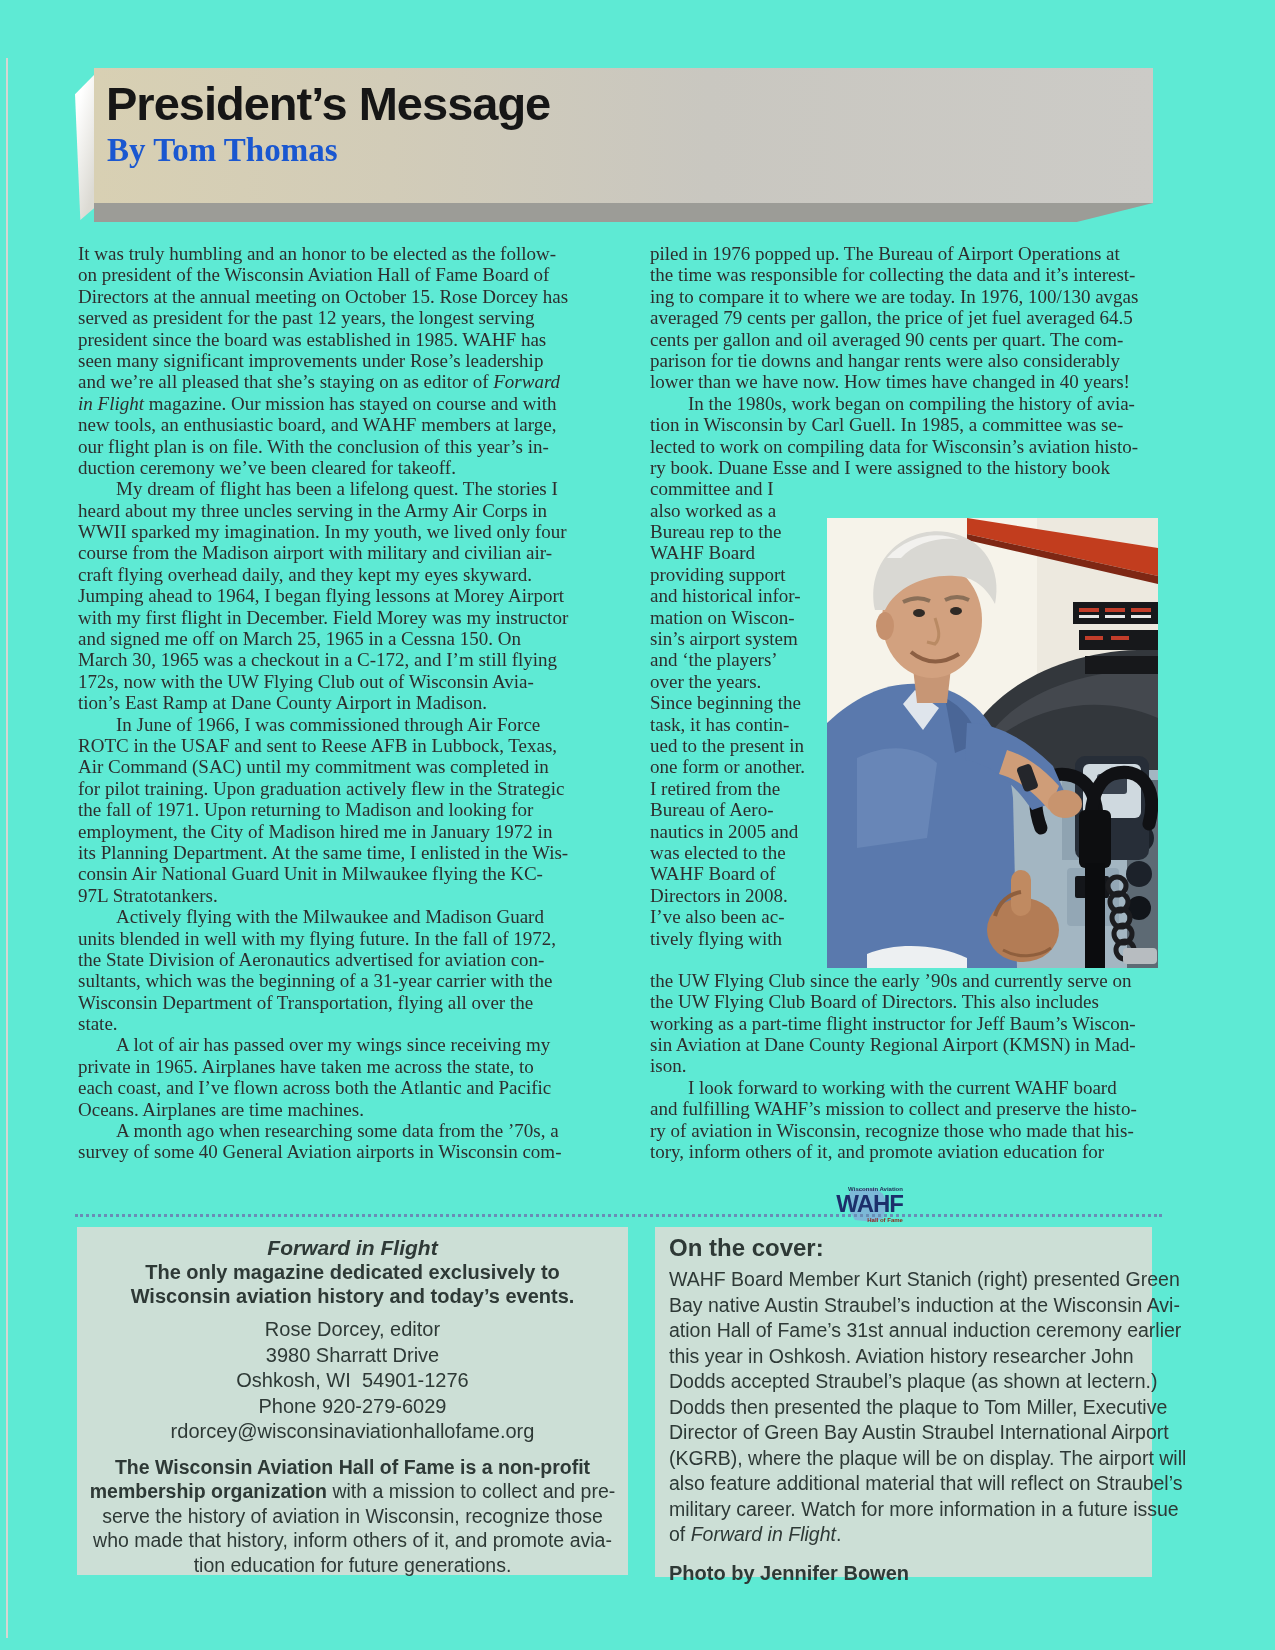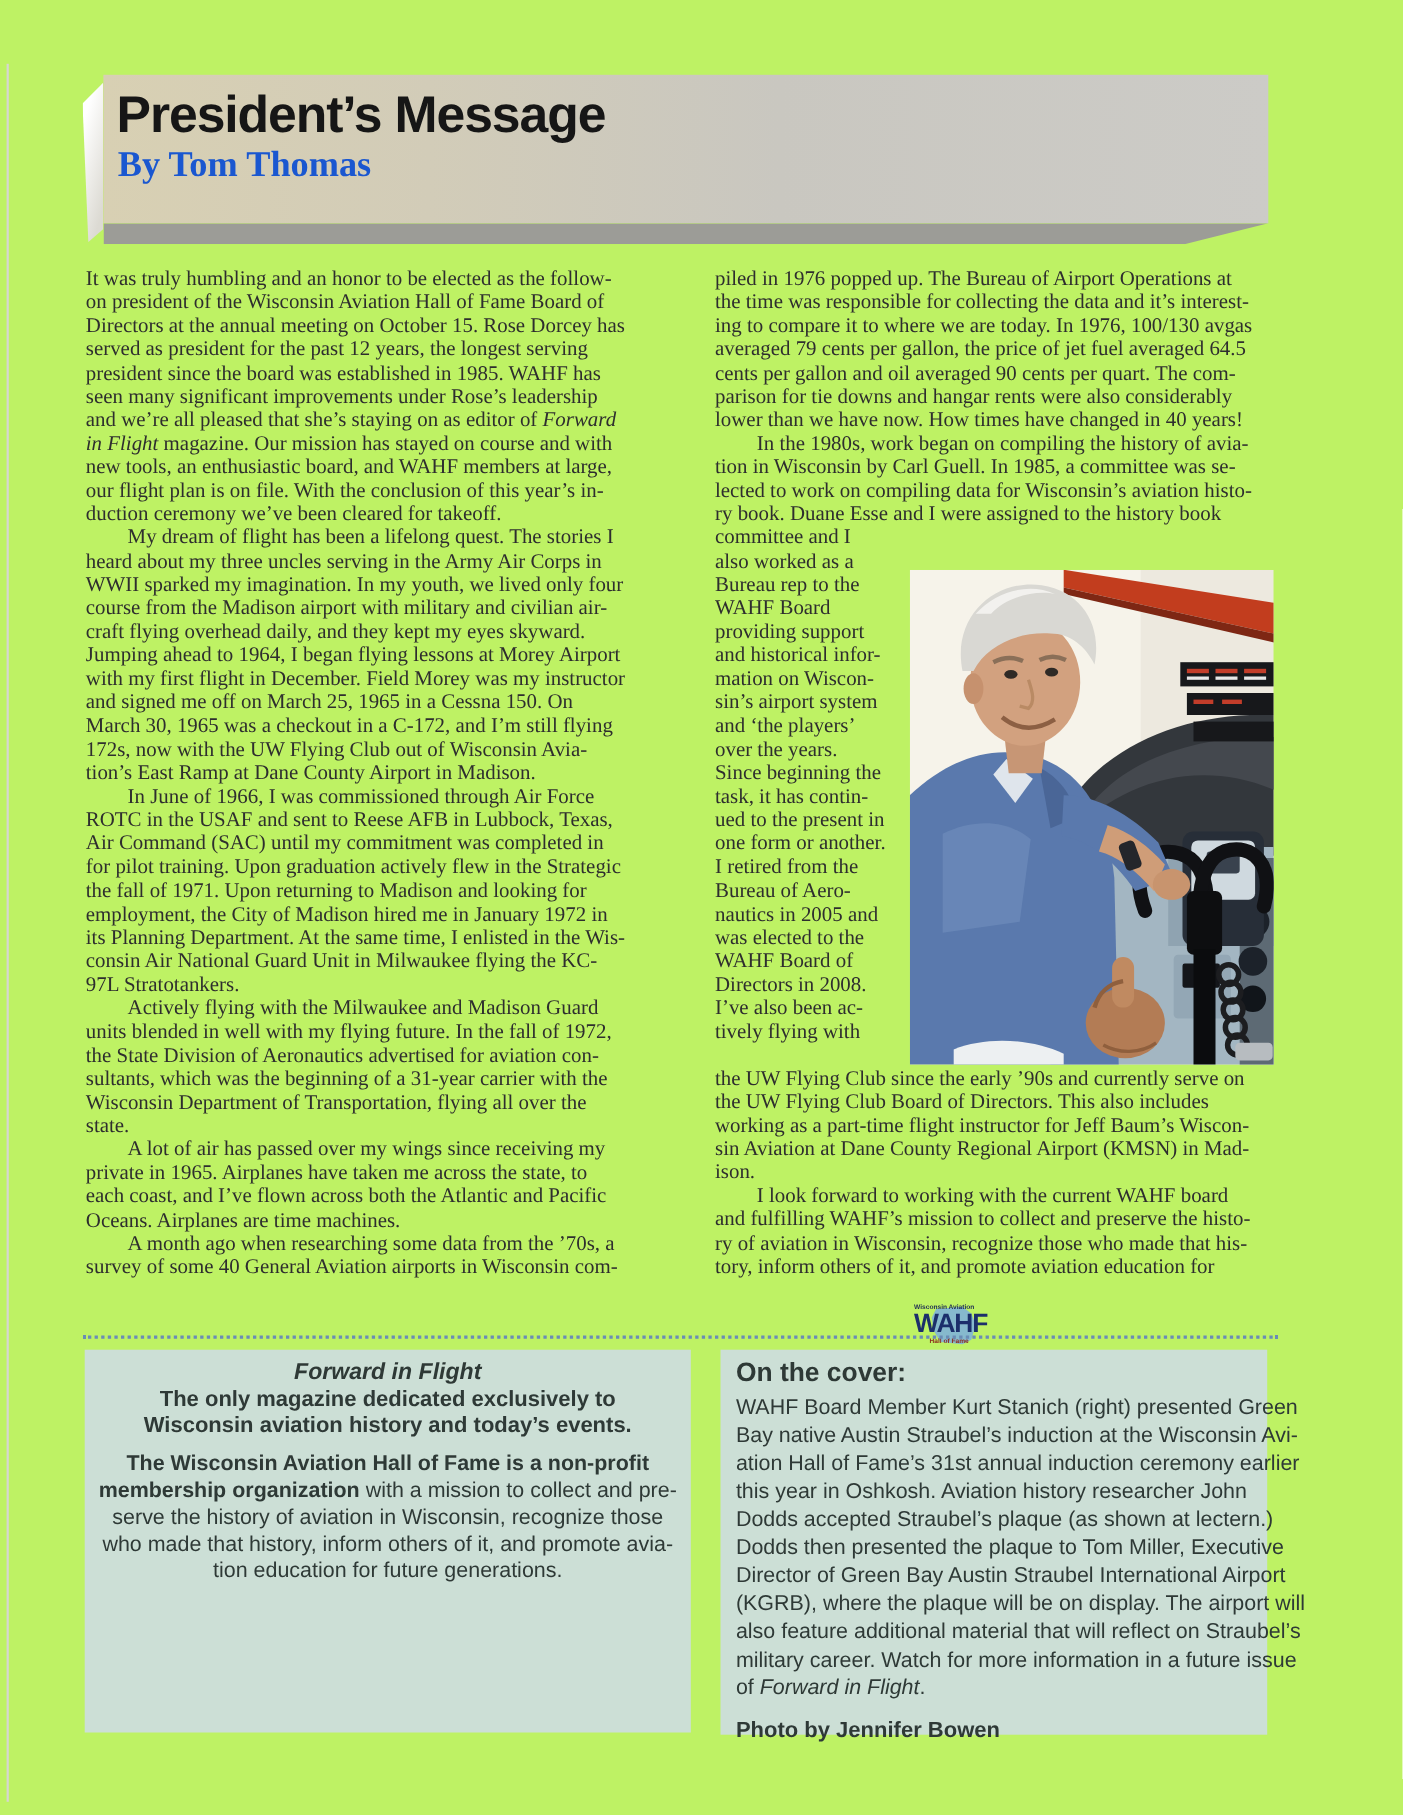--- a/index.html
+++ b/index.html
@@ -1,16 +1,16 @@
 <!DOCTYPE html>
 <html><head>
 <meta charset="utf-8">
 <style>
   html,body{margin:0;padding:0;background:#ffffff;}
-  .page{position:relative;width:1275px;height:1650px;background:#bef264;overflow:hidden;
+  .page{position:relative;width:1275px;height:1650px;background:#5eead4;overflow:hidden;
         font-family:"Liberation Serif", serif;color:#2e2e2e;}
   .page-edge{position:absolute;left:6px;top:58px;width:2px;height:1580px;background:#d6d6d2;}
 
   
   .banner{position:absolute;left:75px;top:66px;width:1080px;height:158px;}
   .banner-bevel{position:absolute;left:0;top:6px;width:19px;height:148px;
       background:linear-gradient(105deg,#ffffff 20%,#dcdad3 85%);
       clip-path:polygon(100% 2%,100% 92%,28% 100%,0 15%);}
   .banner-body{position:absolute;left:19px;top:2px;width:1059px;height:135px;
       background:linear-gradient(90deg,#d8d0b3 0%,#d2ccb8 28%,#c9c7c0 58%,#cccbc7 100%);
@@ -30,21 +30,21 @@
   .col-right{left:650px;width:512px;}
   .narrow{width:174px;}
   .after-narrow-gap{height:21px;}
 
   
   .photo{position:absolute;left:177px;top:275px;width:331px;height:450px;overflow:hidden;}
   .photo svg{display:block;}
 
   
   .wahf-logo{display:inline-block;position:relative;width:72px;height:42px;vertical-align:-14px;
-      margin-left:10px;text-align:left;font-family:"Liberation Sans", sans-serif;}
+      margin-left:10px;text-align:right;font-family:"Liberation Sans", sans-serif;}
   .wl-state{position:absolute;left:14px;top:2px;}
   .wl-top{position:absolute;left:0;right:0;top:2px;font-size:6px;line-height:6px;color:#223055;font-weight:bold;}
   .wl-main{position:absolute;left:0;right:0;top:8px;font-size:24px;line-height:24px;font-weight:bold;
       color:#1c2f6b;letter-spacing:-1px;}
   .wl-bottom{position:absolute;left:14px;right:0;top:33px;font-size:6px;line-height:6px;color:#8c2b1d;font-weight:bold;}
 
   
   .dotted-rule{position:absolute;left:75px;top:1214px;width:1087px;height:0;
       border-top:3px dotted #6a8cb6;}
 
@@ -268,20 +268,27 @@
   </div>
 
   <div class="dotted-rule"></div>
 
   <div class="tealbox info-box">
     <div class="ib-title">Forward in Flight</div>
     <div class="ib-sub">
         <div class="ln"><span>The only magazine dedicated exclusively to</span></div>
         <div class="ln"><span>Wisconsin aviation history and today’s events.</span></div>
       </div>
+    <div class="ib-contact">
+        <div class="ln"><span>Rose Dorcey, editor</span></div>
+        <div class="ln"><span>3980 Sharratt Drive</span></div>
+        <div class="ln"><span>Oshkosh, WI  54901-1276</span></div>
+        <div class="ln"><span>Phone 920-279-6029</span></div>
+        <div class="ln"><span>rdorcey@wisconsinaviationhallofame.org</span></div>
+      </div>
     <div class="ib-mission">
         <div class="ln"><span style="font-weight: bold;">The Wisconsin Aviation Hall of Fame is a non-profit</span></div>
         <div class="ln"><span style="font-weight: bold;">membership organization</span><span> with a mission to collect and pre-</span></div>
         <div class="ln"><span>serve the history of aviation in Wisconsin, recognize those</span></div>
         <div class="ln"><span>who made that history, inform others of it, and promote avia-</span></div>
         <div class="ln"><span>tion education for future generations.</span></div>
       </div>
   </div>
 
   <div class="tealbox cover-box">

